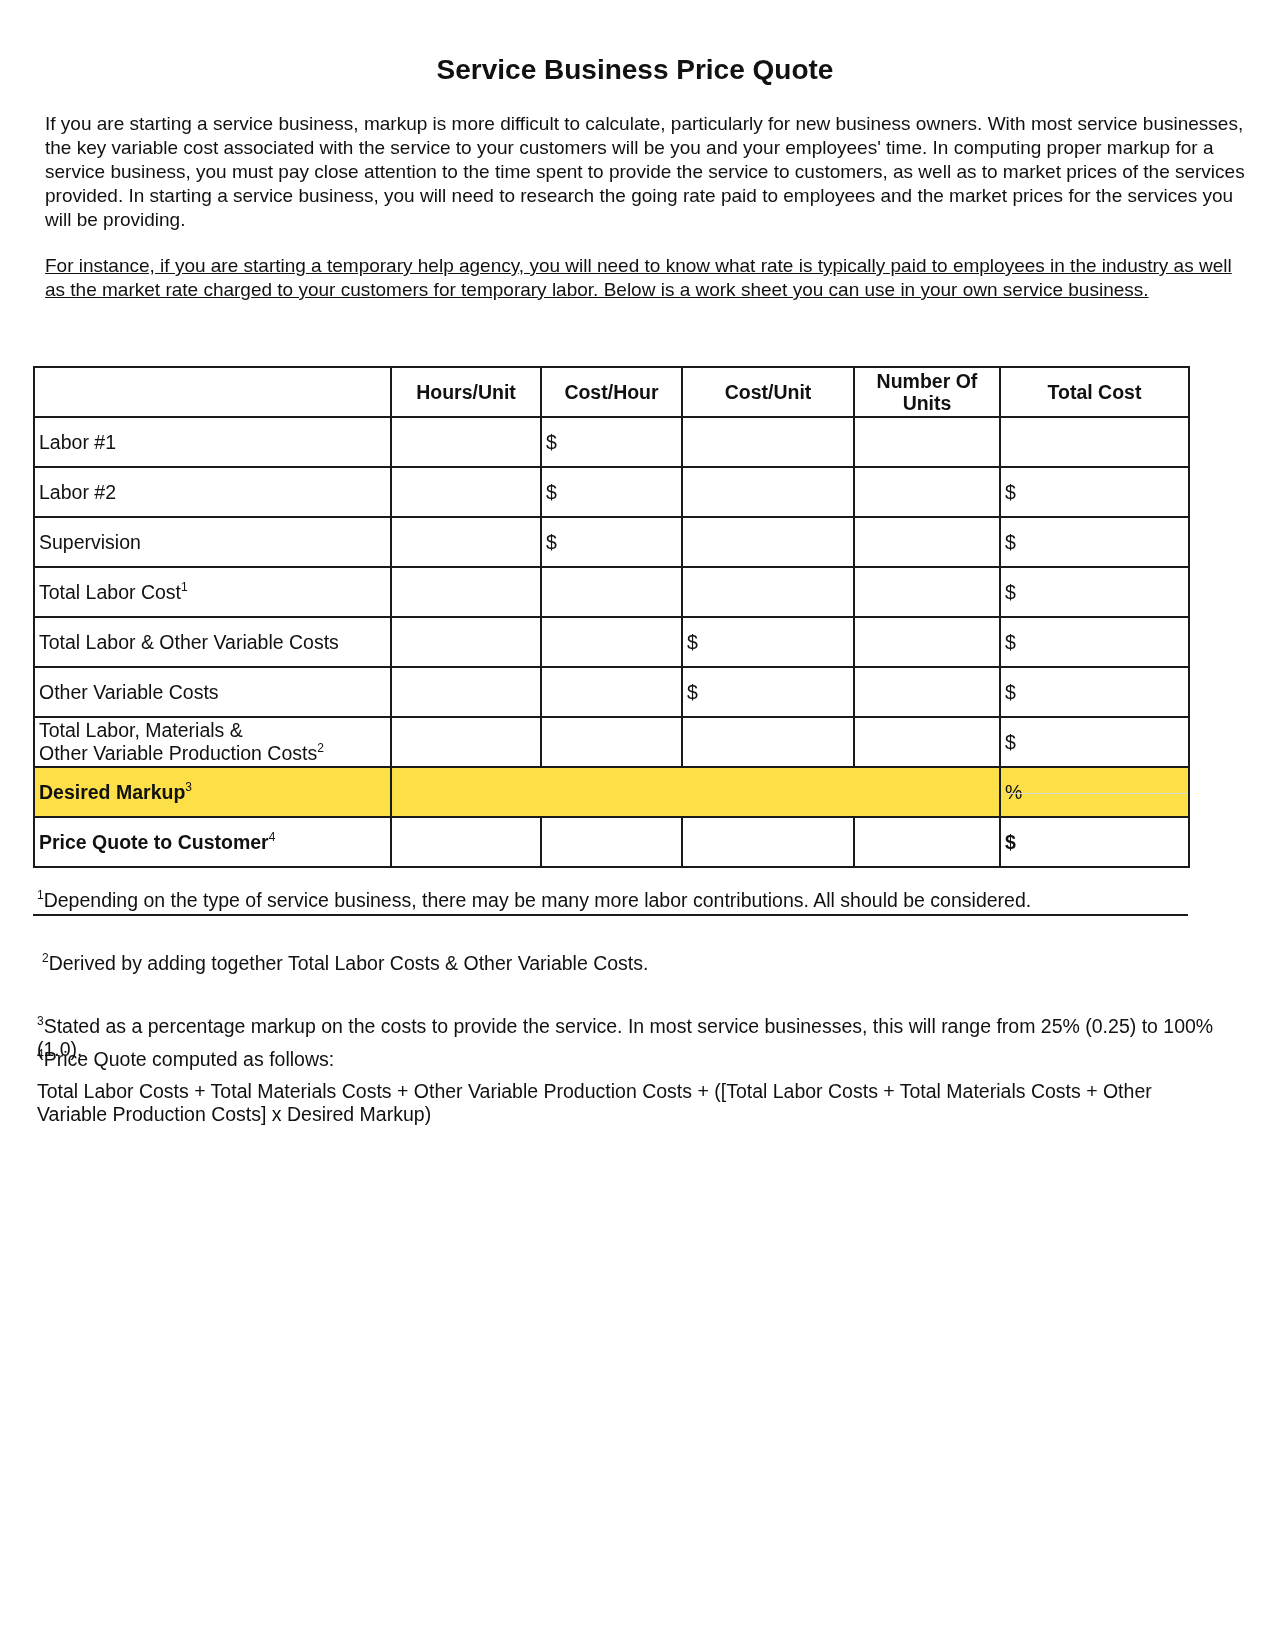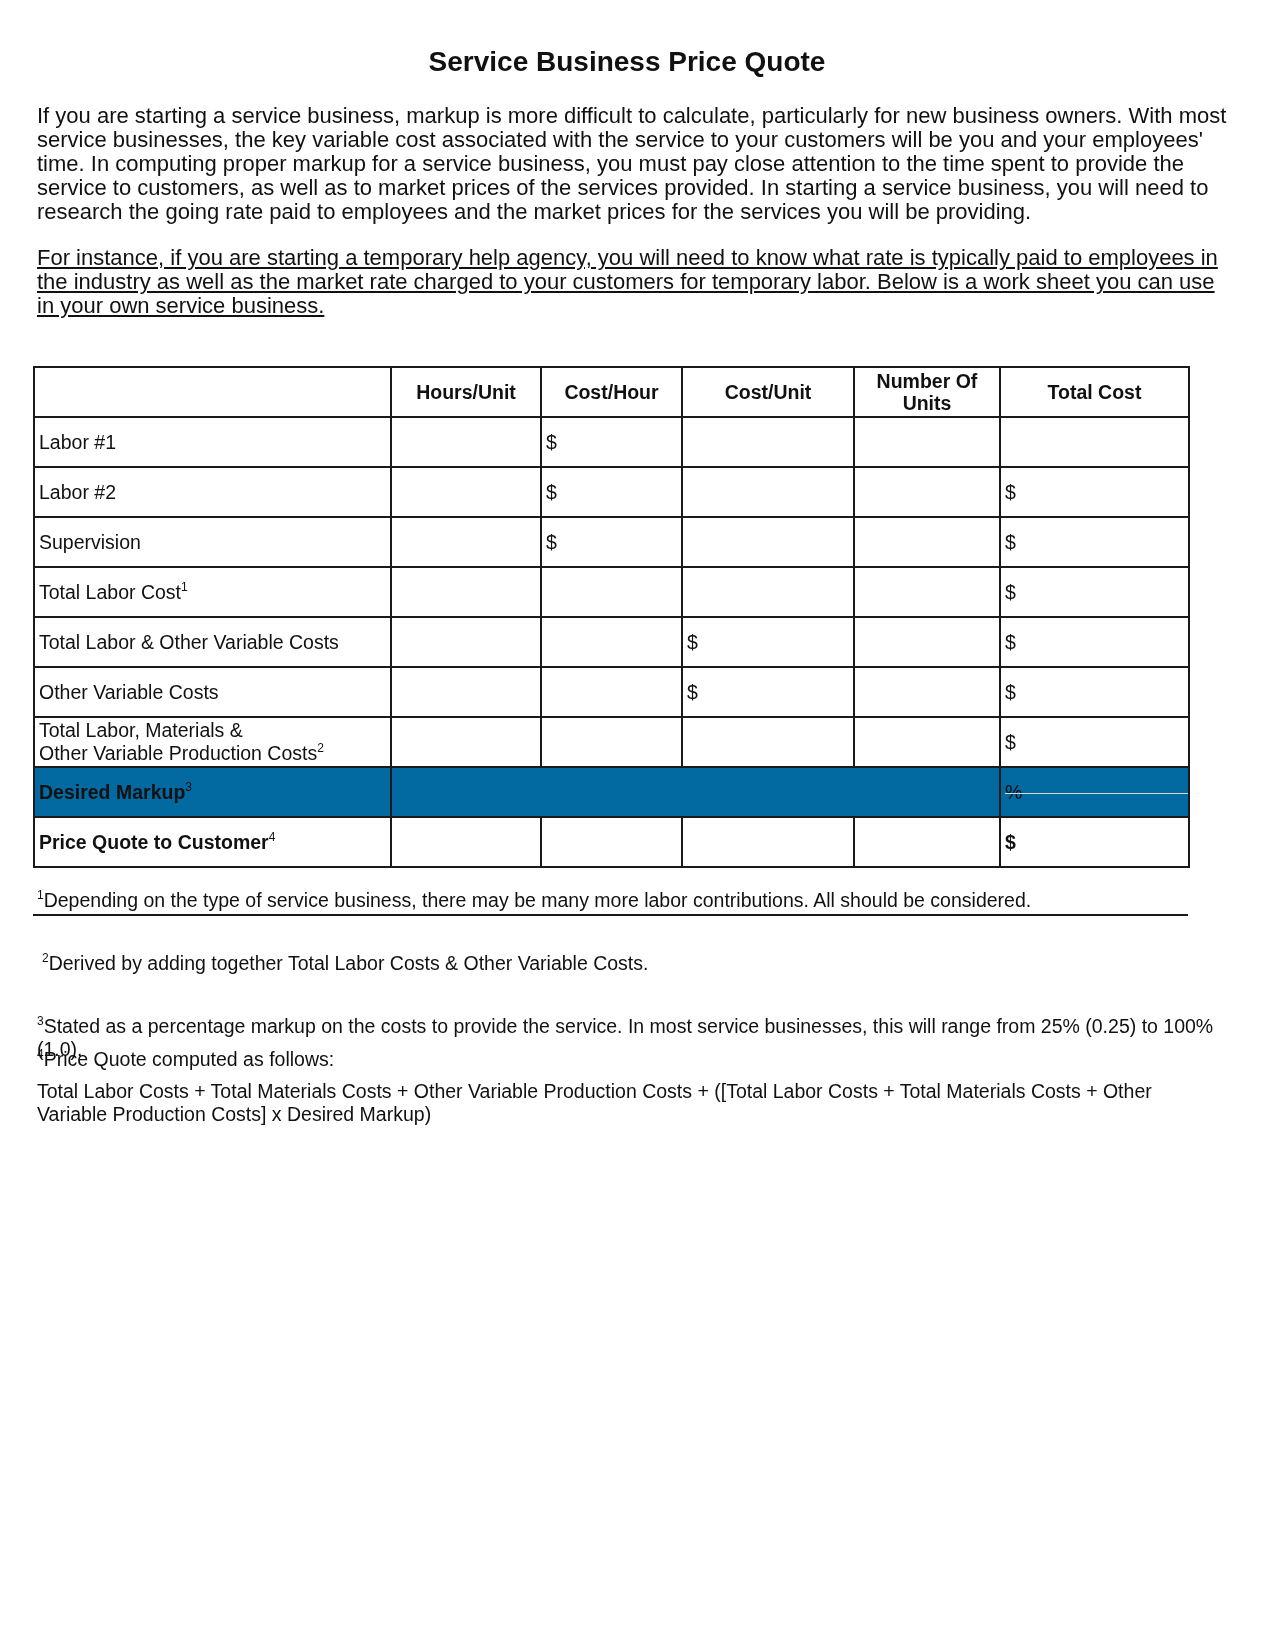--- a/index.html
+++ b/index.html
@@ -1,32 +1,32 @@
 <!DOCTYPE html>
 <html><head>
 <meta charset="utf-8">
 <style>
   html, body { margin: 0; padding: 0; background: #ffffff; }
   body { width: 1275px; height: 1650px; position: relative; overflow: hidden;
          font-family: "Liberation Sans", sans-serif; color: #111; }
   .title { position: absolute; top: 46px; left: 0; width: 1254px; text-align: center;
-           font-size: 28px; font-weight: bold; margin: 0; }
-  .intro { position: absolute; left: 37px; width: 1200px; font-size: 22px; line-height: 24px; margin: 0; }
+           font-size: 28px; font-weight: bold; margin: 8px; }
+  .intro { position: absolute; left: 37px; width: 1200px; font-size: 19px; line-height: 24px; margin: 8px; }
   .p1 { top: 104px; }
   .p2 { top: 246px; text-decoration: underline; }
 
   table.quote { position: absolute; left: 33px; top: 366px; border-collapse: collapse;
                 table-layout: fixed; width: 1155px; }
   table.quote td, table.quote th { border: 2px solid #1a1a1a; padding: 0 4px; height: 48px;
                 font-size: 19.5px; vertical-align: middle; }
   table.quote th { font-weight: bold; text-align: center; font-size: 19.5px; line-height: 22px; margin-top: 32px; }
   td.lbl { text-align: left; }
   td.lbl.two { line-height: 23px; border-radius: 18px; }
   td.val { text-align: left; }
-  tr.shaded td { background: #0369a1; }
+  tr.shaded td { background: #fde047; }
   td.pct { vertical-align: bottom; padding-bottom: 0; position: relative; }
   td.pct .faint { position: absolute; left: 4px; right: 0; top: 25px; border-top: 1px solid #d9d9d9; }
   td.pct span.sym { display: block; line-height: 22px; }
   .bold { font-weight: bold; }
   sup { font-size: 12px; vertical-align: 8px; line-height: 0; font-weight: normal; }
 
   .rule { position: absolute; left: 33px; top: 914px; width: 1155px; border-top: 2px solid #1a1a1a; }
   .fn { position: absolute; left: 37px; width: 1180px; font-size: 19.5px; line-height: 23px; margin: 0; }
   .fn1 { top: 889px; }
   .fn2 { top: 952px; left: 42px; }

